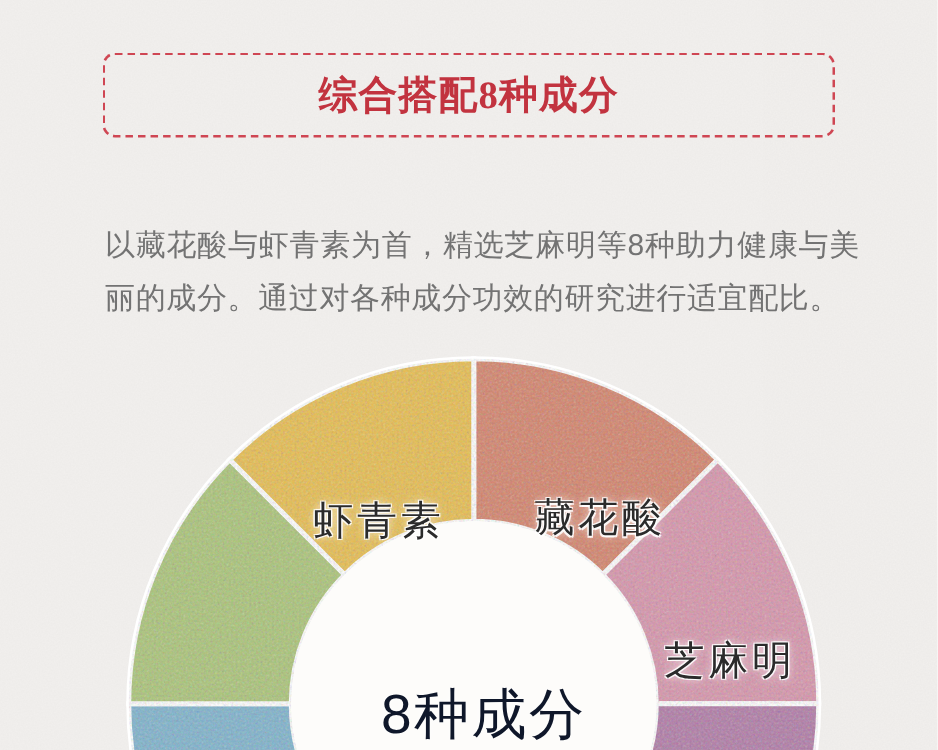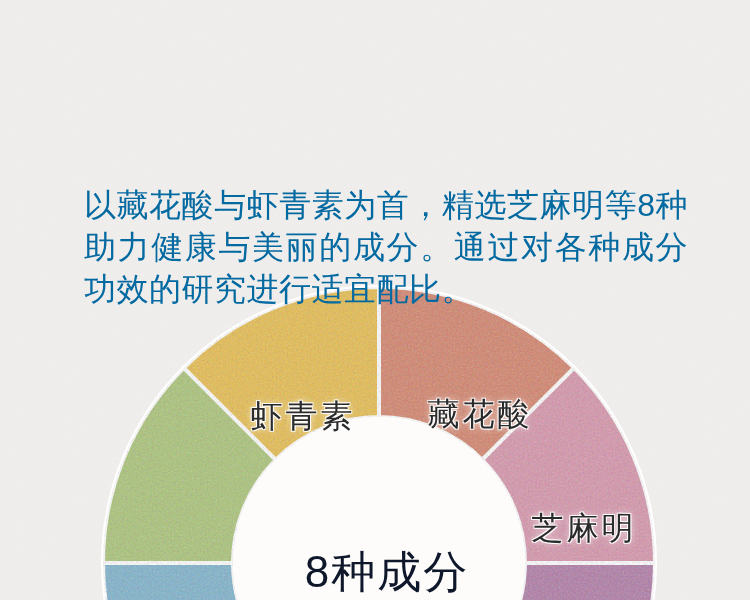--- a/index.html
+++ b/index.html
@@ -26,23 +26,23 @@
     font-weight: bold;
     font-size: 31px;
     color: #c2333f;
     letter-spacing: 1px;
   }
 
   .intro-text {
     position: absolute;
     left: 84px; top: 152px;
     width: 604px;
-    font-size: 32px;
+    font-size: 24px;
     line-height: 42px;
-    color: #0369a1;
+    color: #737373;
     letter-spacing: 0.5px;
     text-align: justify;
   }
 
   .seg-label {
     position: absolute;
     transform: translate(-50%, -50%);
     font-size: 32px;
     letter-spacing: 3px;
     color: #2b2b2b;
@@ -100,20 +100,23 @@
         <path d="M574.2,367.8 A276,276 0 0 1 655.0,563.0 L525.0,563.0 A146,146 0 0 0 482.2,459.8 Z" fill="#d794ab" stroke="#ffffff" stroke-width="4"></path>
         <path d="M655.0,563.0 A276,276 0 0 1 574.2,758.2 L482.2,666.2 A146,146 0 0 0 525.0,563.0 Z" fill="#b07aa6" stroke="#ffffff" stroke-width="4"></path>
         <path d="M183.8,758.2 A276,276 0 0 1 103.0,563.0 L233.0,563.0 A146,146 0 0 0 275.8,666.2 Z" fill="#7db2cc" stroke="#ffffff" stroke-width="4"></path>
         <path d="M103.0,563.0 A276,276 0 0 1 183.8,367.8 L275.8,459.8 A146,146 0 0 0 233.0,563.0 Z" fill="#aac477" stroke="#ffffff" stroke-width="4"></path>
         <path d="M183.8,367.8 A276,276 0 0 1 379.0,287.0 L379.0,417.0 A146,146 0 0 0 275.8,459.8 Z" fill="#e8bd4d" stroke="#ffffff" stroke-width="4"></path>
       </g>
     <rect width="750" height="600" clip-path="url(#donutClip)" filter="url(#grainF)" opacity="0.42"></rect>
     <circle cx="379" cy="563" r="146" fill="#fdfcfa"></circle>
   </svg>
 
+  <div class="title-box">
+    <span class="title-text">综合搭配8种成分</span>
+  </div>
 
   <p class="intro-text">以藏花酸与虾青素为首，精选芝麻明等8种助力健康与美丽的成分。通过对各种成分功效的研究进行适宜配比。</p>
 
   <div class="seg-label label-astaxanthin">虾青素</div>
   <div class="seg-label label-crocin">藏花酸</div>
   <div class="seg-label label-sesamin">芝麻明</div>
 
   <div class="center-label">8种成分</div>
 
 </div>

